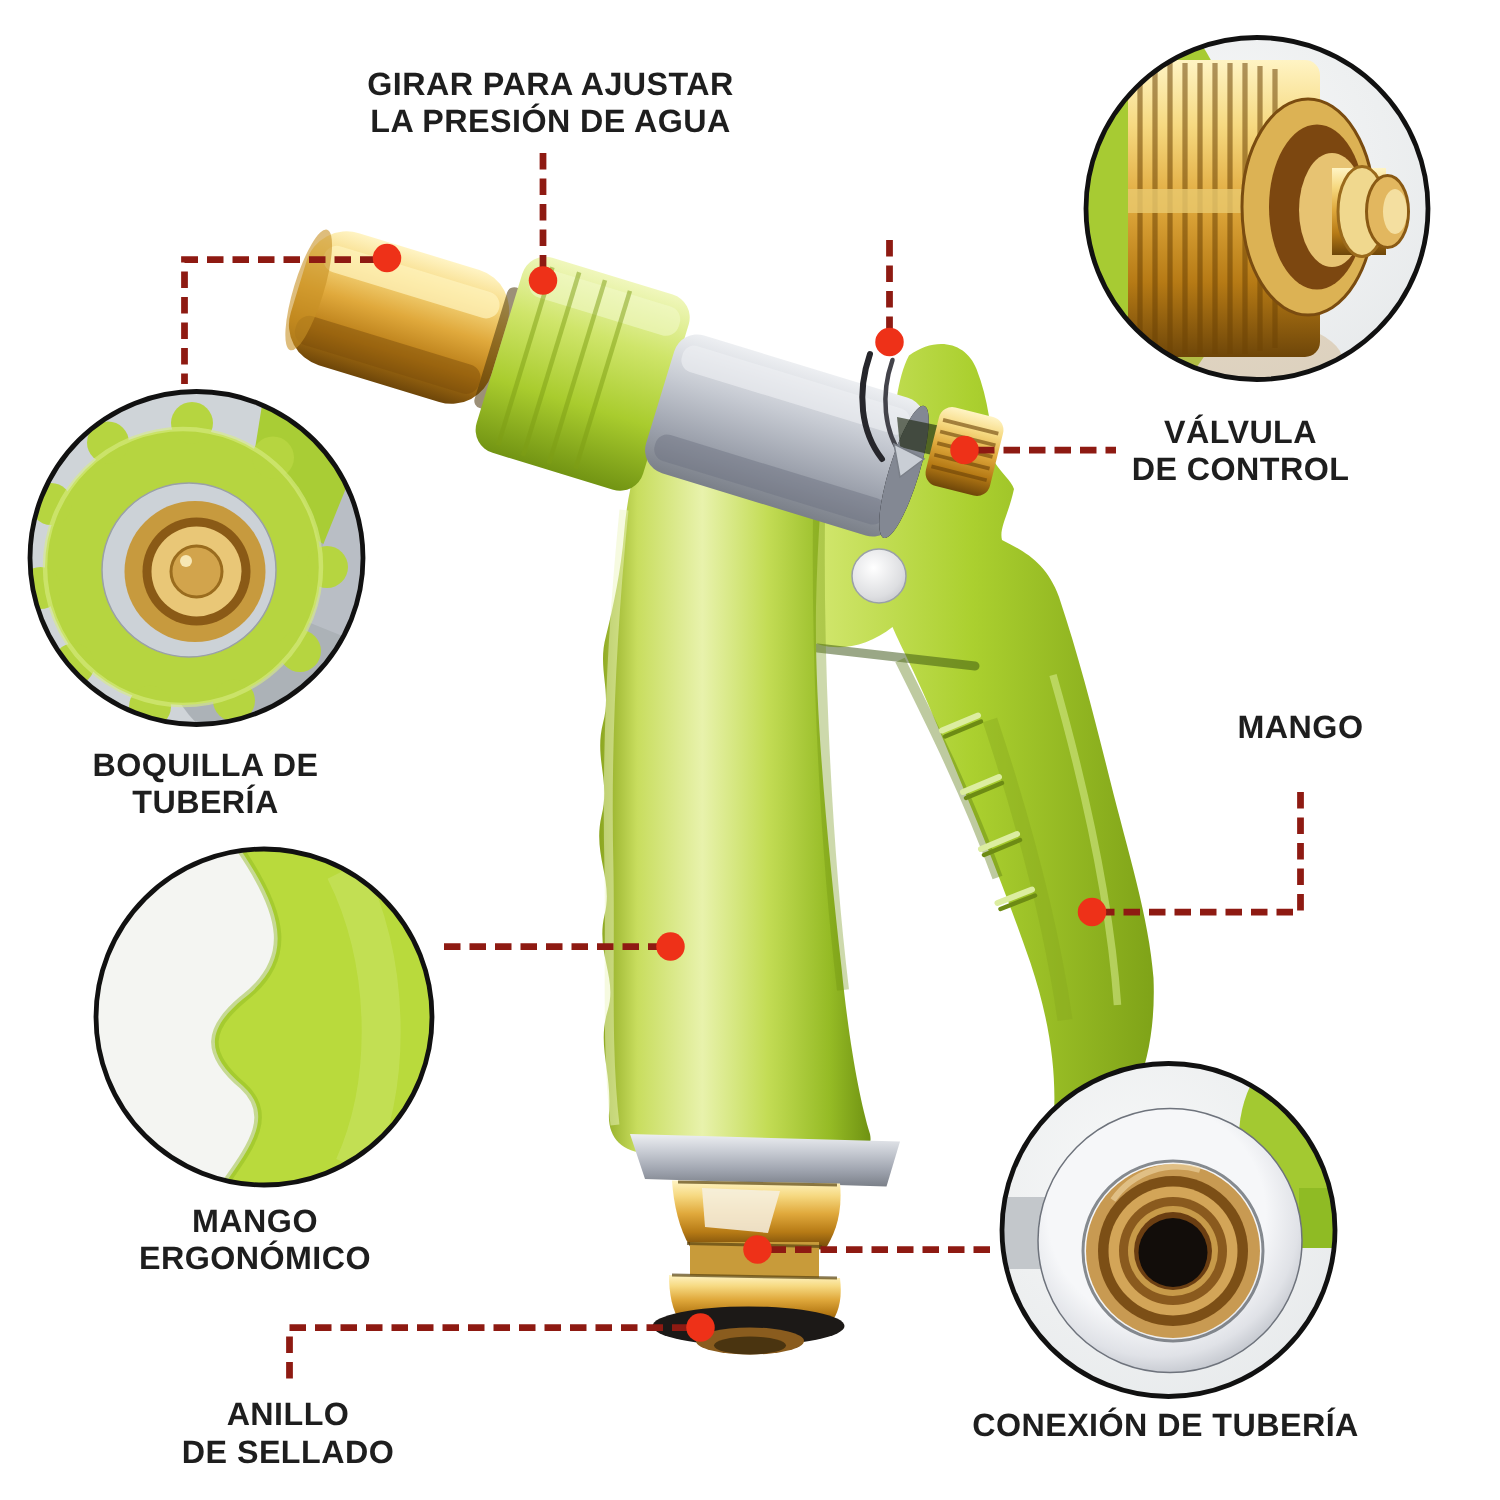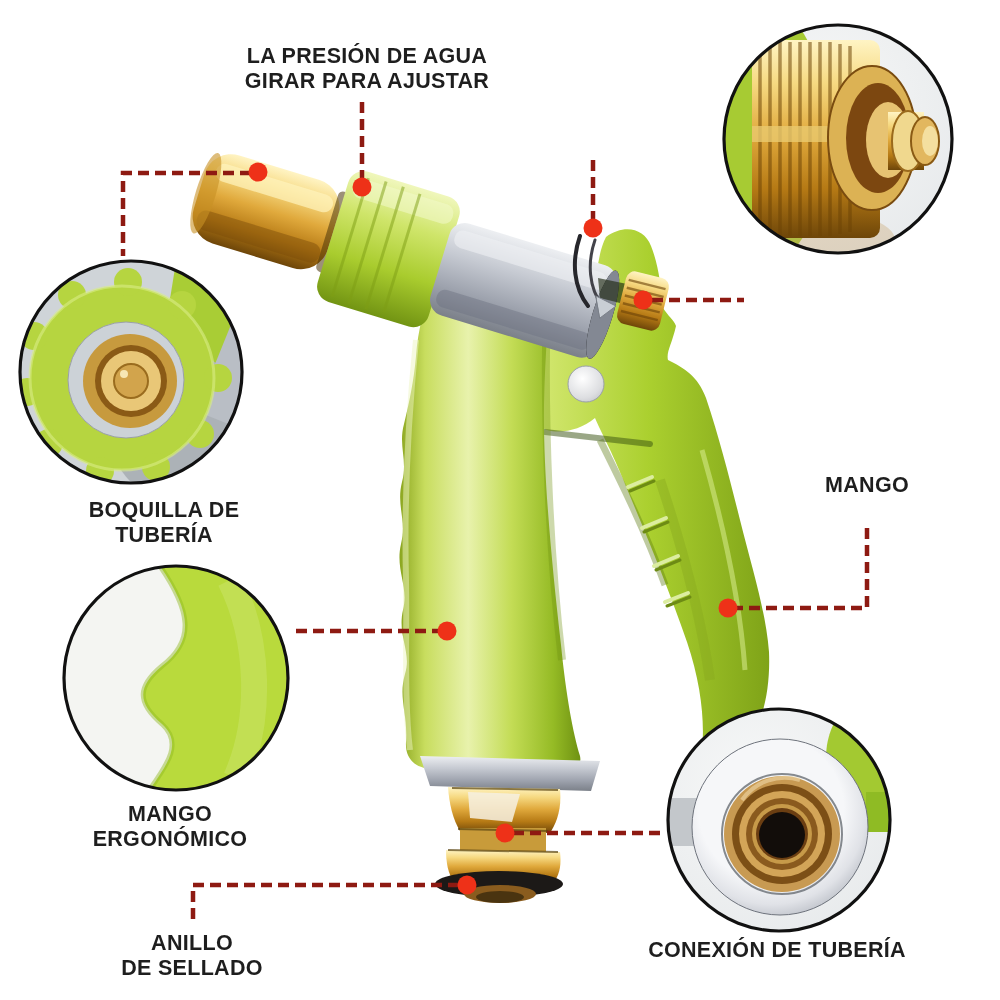--- a/index.html
+++ b/index.html
@@ -283,27 +283,31 @@
     <circle class="co-dot" cx="593" cy="228" r="9.5"></circle>
     <circle class="co-dot" cx="643" cy="300" r="9.5"></circle>
     <circle class="co-dot" cx="728" cy="608" r="9.5"></circle>
     <circle class="co-dot" cx="447" cy="631" r="9.5"></circle>
     <circle class="co-dot" cx="505" cy="833" r="9.5"></circle>
     <circle class="co-dot" cx="467" cy="885" r="9.5"></circle>
   </g>
 </svg>
 
 <div class="callout" style="left:367px;top:44px;">
+  <div>GIRAR PARA AJUSTAR</div>
   <div>LA PRESIÓN DE AGUA</div>
-  <div>GIRAR PARA AJUSTAR</div>
+</div>
+<div class="callout" style="left:827px;top:276px;">
+  <div>VÁLVULA</div>
+  <div>DE CONTROL</div>
 </div>
 <div class="callout" style="left:867px;top:473px;">
   <div>MANGO</div>
 </div>
-<div class="callout" style="left:137px;top:498px;margin-left:27px;">
+<div class="callout" style="left:137px;top:498px;">
   <div>BOQUILLA DE</div>
   <div>TUBERÍA</div>
 </div>
 <div class="callout" style="left:170px;top:802px;">
   <div>MANGO</div>
   <div>ERGONÓMICO</div>
 </div>
 <div class="callout" style="left:777px;top:938px;">
   <div>CONEXIÓN DE TUBERÍA</div>
 </div>

